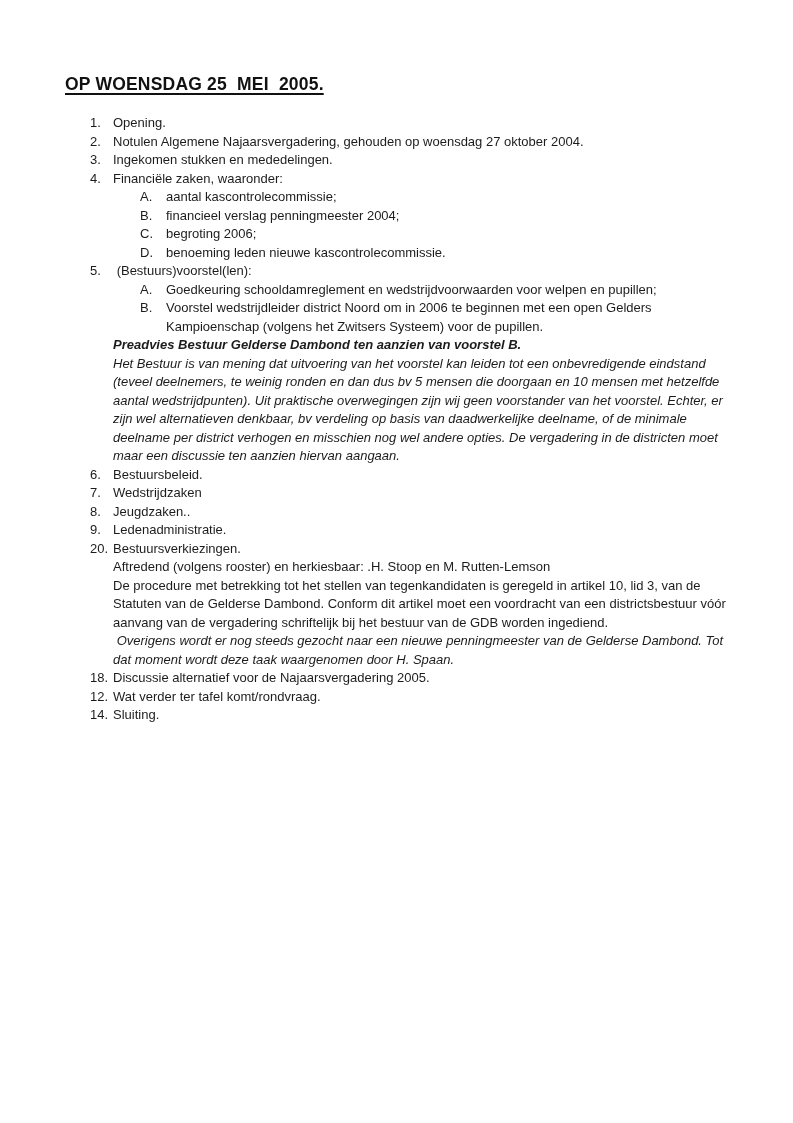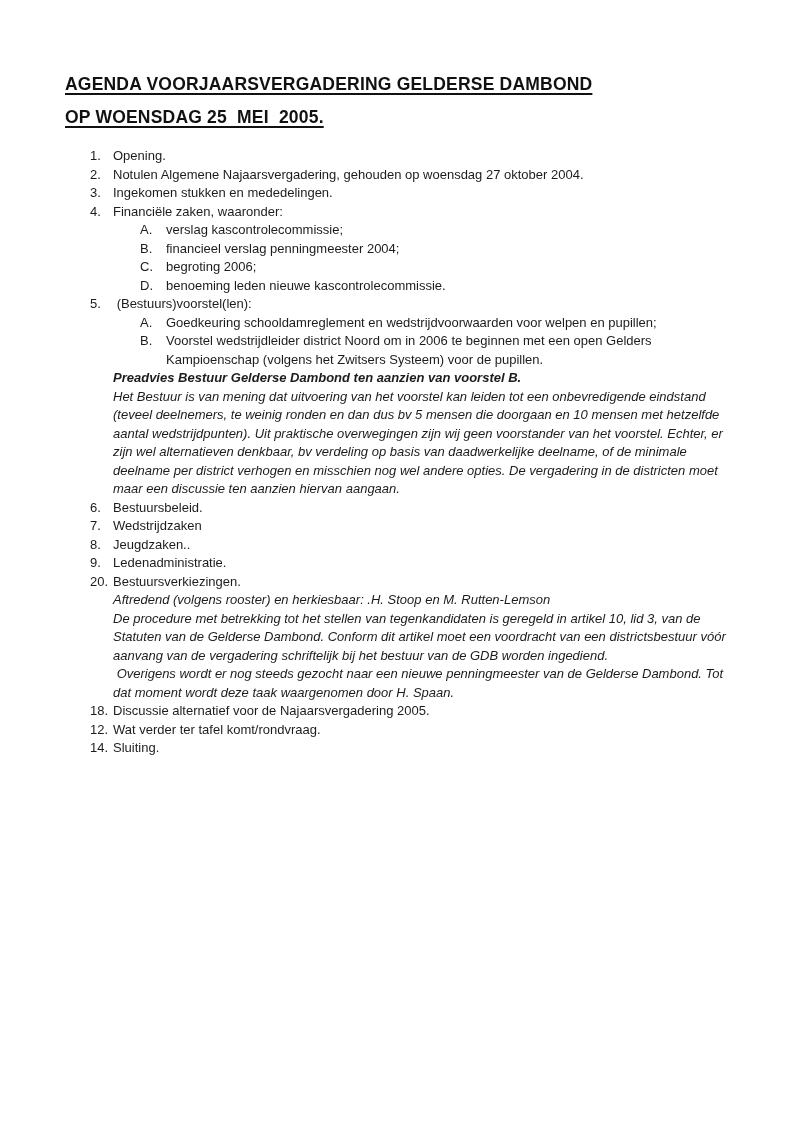--- a/index.html
+++ b/index.html
@@ -65,37 +65,35 @@
   }
   .sub-row .txt {
     flex: 1 1 auto;
     white-space: pre-wrap;
     max-width: 572px;
   }
   .para {
     margin: 0 0 0 23px;
     max-width: 625px;
     white-space: pre-wrap;
-    font-style: italic;
   }
   .bold-italic {
     font-weight: bold;
     font-style: italic;
   }
   .italic {
     font-style: italic;
   }
 </style>
 </head>
 <body>
 
 <div class="page">
 
   <h1 class="doc-title">
-    <span class="title-line"><span>AGENDA VOORJAARSVERGADERING GELDERSE DAMBOND</span></span>
     <span class="title-line"><span>OP WOENSDAG 25  MEI  2005.</span></span>
   </h1>
 
   <div class="agenda">
 
     <div class="row">
       <span class="num">1.</span>
       <span class="txt">Opening.</span>
     </div>
 
@@ -108,21 +106,21 @@
       <span class="num">3.</span>
       <span class="txt">Ingekomen stukken en mededelingen.</span>
     </div>
 
     <div class="row">
       <span class="num">4.</span>
       <span class="txt">Financiële zaken, waaronder:</span>
     </div>
     <div class="sub-row">
       <span class="subnum">A.</span>
-      <span class="txt">verslag kascontrolecommissie;</span>
+      <span class="txt">aantal kascontrolecommissie;</span>
     </div>
     <div class="sub-row">
       <span class="subnum">B.</span>
       <span class="txt">financieel verslag penningmeester 2004;</span>
     </div>
     <div class="sub-row">
       <span class="subnum">C.</span>
       <span class="txt">begroting 2006;</span>
     </div>
     <div class="sub-row">

